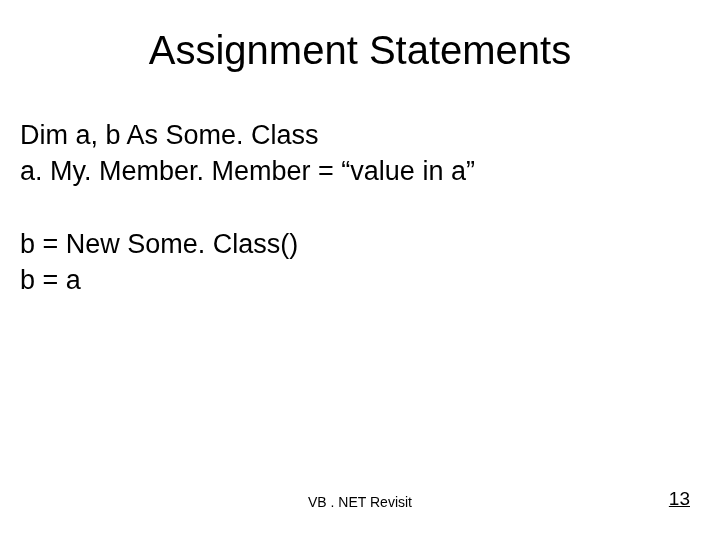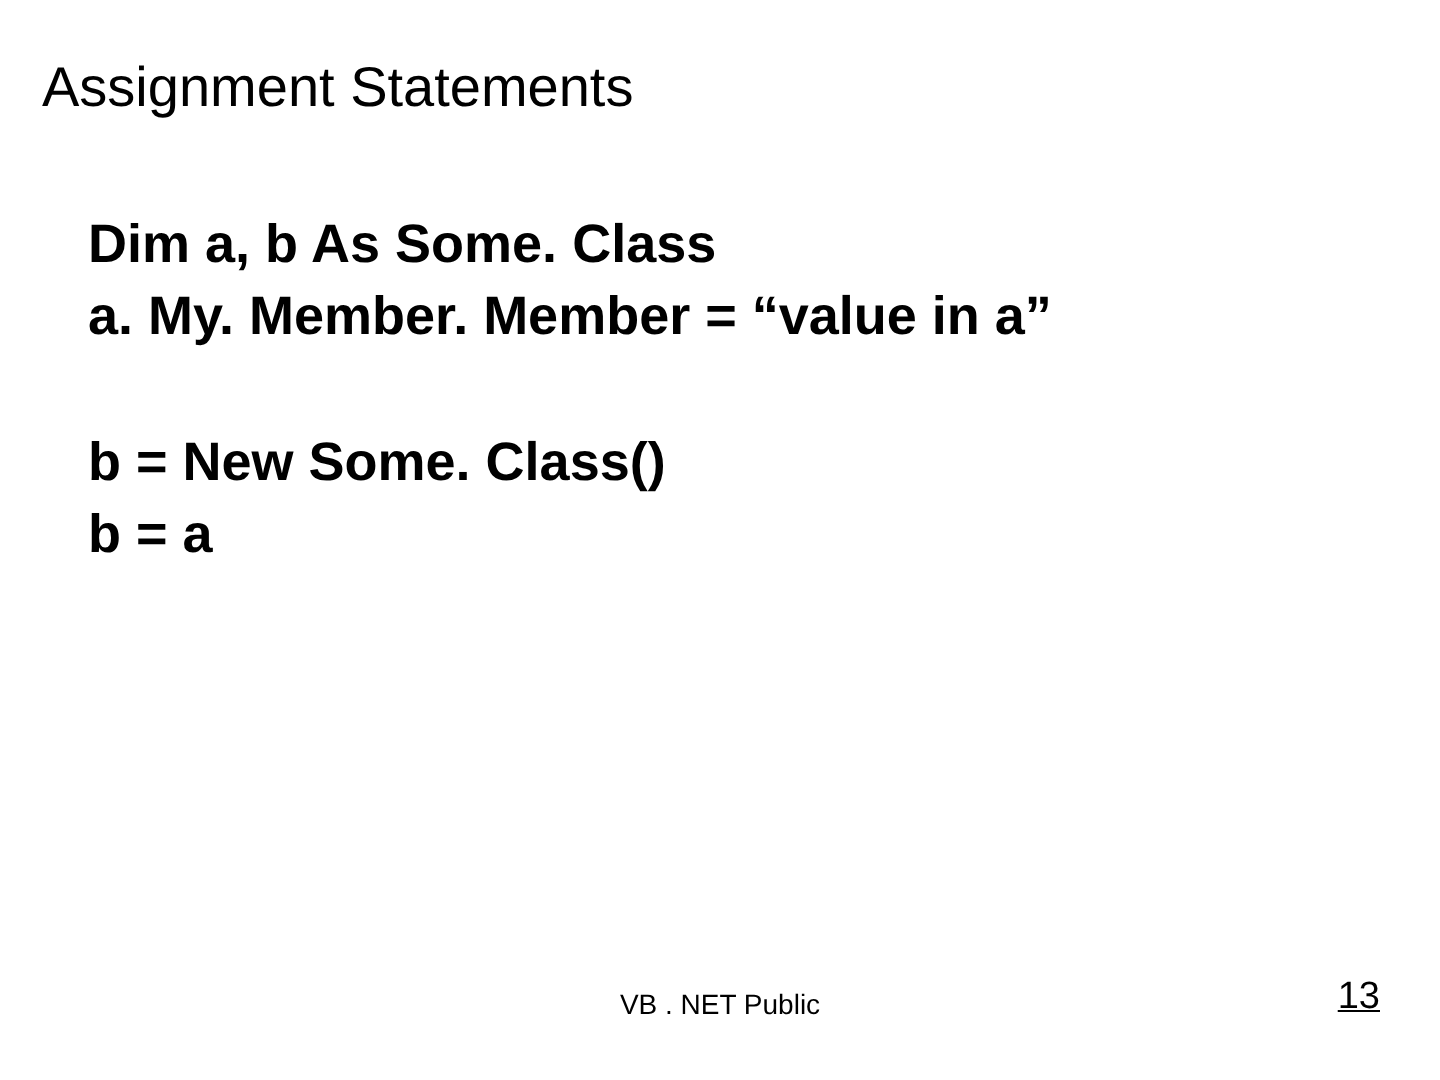--- a/index.html
+++ b/index.html
@@ -6,31 +6,31 @@
     body {
       width: 720px;
       height: 540px;
       background: #ffffff;
       font-family: Arial, Helvetica, sans-serif;
       color: #000000;
       position: relative;
       overflow: hidden;
     }
     .title {
-      font-size: 28px;
+      font-size: 40px;
+      text-align: center;
       padding-top: 28px;
       font-weight: normal;
-      padding-left: 21px;
     }
     .content {
-      padding-left: 44px;
+      padding-left: 20px;
       padding-top: 44px;
       font-size: 27px;
       line-height: 1.35;
-      font-weight: bold;
+      font-weight: normal;
     }
     .block2 {
       margin-top: 36px;
     }
     .footer-center {
       position: absolute;
       bottom: 30px;
       left: 0;
       right: 0;
       text-align: center;
@@ -53,14 +53,14 @@
   <div>
     <div>Dim a, b As Some. Class</div>
     <div>a. My. Member. Member = “value in a”</div>
   </div>
   <div class="block2">
     <div>b = New Some. Class()</div>
     <div>b = a</div>
   </div>
 </div>
 
-<div class="footer-center">VB . NET Public</div>
+<div class="footer-center">VB . NET Revisit</div>
 <div class="footer-right">13</div>
 
 </body></html>

